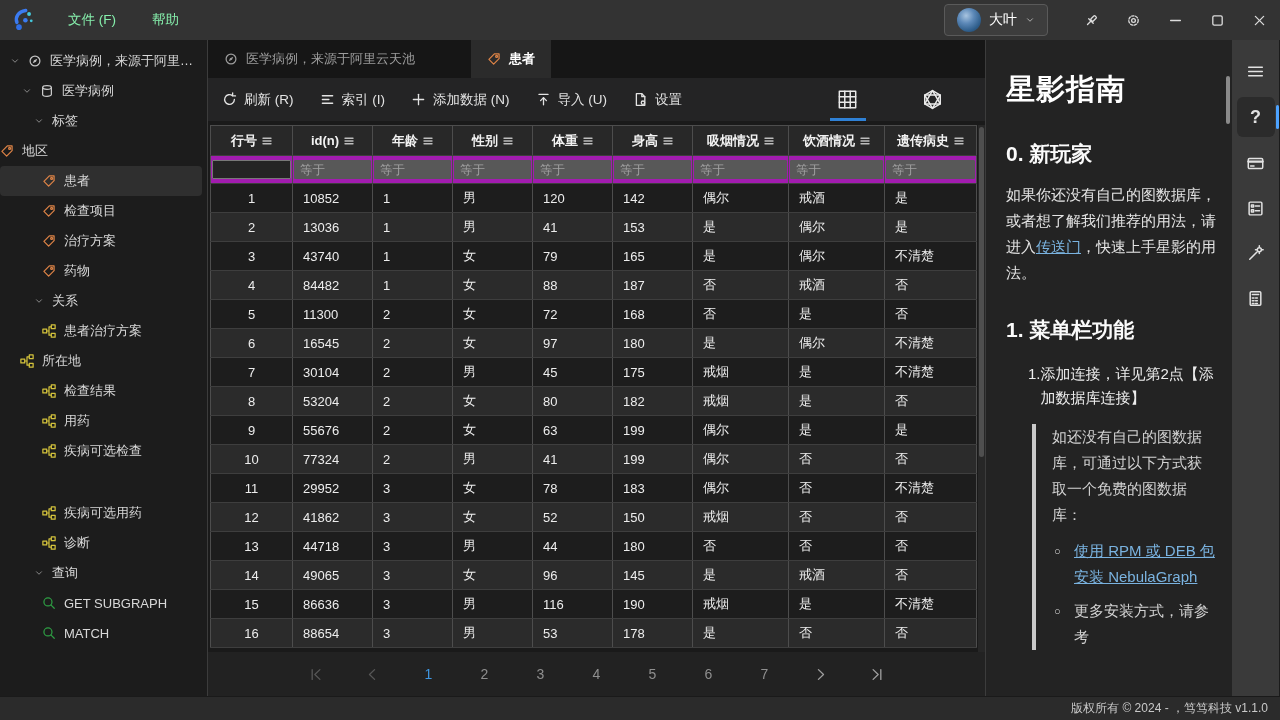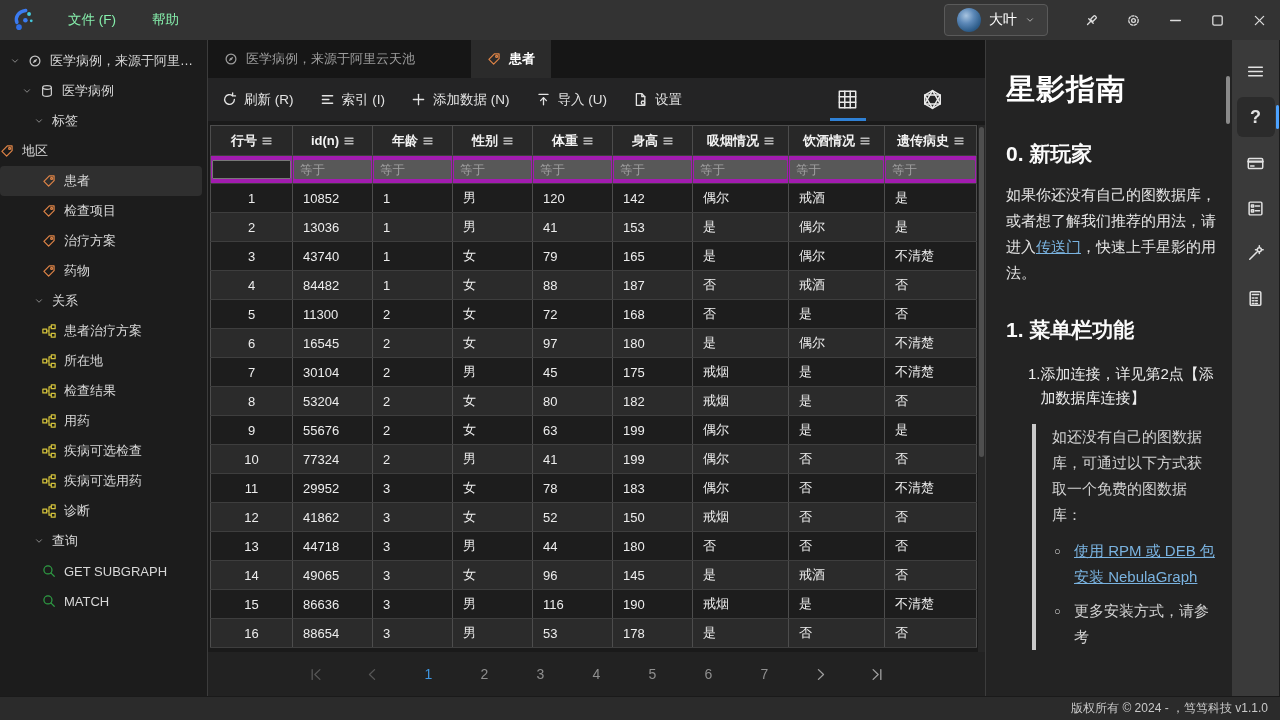--- a/index.html
+++ b/index.html
@@ -387,53 +387,53 @@
             <span class="tl">关系</span>
           </div>
           <div class="tree-row" style="padding-left: 42px;">
             <span class="ti relation">
               <svg class="ic">
                 <use href="#i-relation"></use>
               </svg>
             </span>
             <span class="tl">患者治疗方案</span>
           </div>
+          <div class="tree-row" style="padding-left: 20px;">
+            <span class="ti relation">
+              <svg class="ic">
+                <use href="#i-relation"></use>
+              </svg>
+            </span>
+            <span class="tl">所在地</span>
+          </div>
           <div class="tree-row" style="padding-left: 42px;">
             <span class="ti relation">
               <svg class="ic">
                 <use href="#i-relation"></use>
               </svg>
             </span>
-            <span class="tl">所在地</span>
+            <span class="tl">检查结果</span>
           </div>
           <div class="tree-row" style="padding-left: 42px;">
             <span class="ti relation">
               <svg class="ic">
                 <use href="#i-relation"></use>
               </svg>
             </span>
-            <span class="tl">检查结果</span>
+            <span class="tl">用药</span>
           </div>
           <div class="tree-row" style="padding-left: 42px;">
             <span class="ti relation">
               <svg class="ic">
                 <use href="#i-relation"></use>
               </svg>
             </span>
-            <span class="tl">用药</span>
-          </div>
-          <div class="tree-row" style="padding-left: 42px;">
-            <span class="ti relation">
-              <svg class="ic">
-                <use href="#i-relation"></use>
-              </svg>
-            </span>
             <span class="tl">疾病可选检查</span>
           </div>
-          <div class="tree-row" style="padding-left: 42px;">
+          <div class="tree-row" style="padding-left: 42px; margin-top: 32px;">
             <span class="ti relation">
               <svg class="ic">
                 <use href="#i-relation"></use>
               </svg>
             </span>
             <span class="tl">疾病可选用药</span>
           </div>
           <div class="tree-row" style="padding-left: 42px;">
             <span class="ti relation">
               <svg class="ic">

